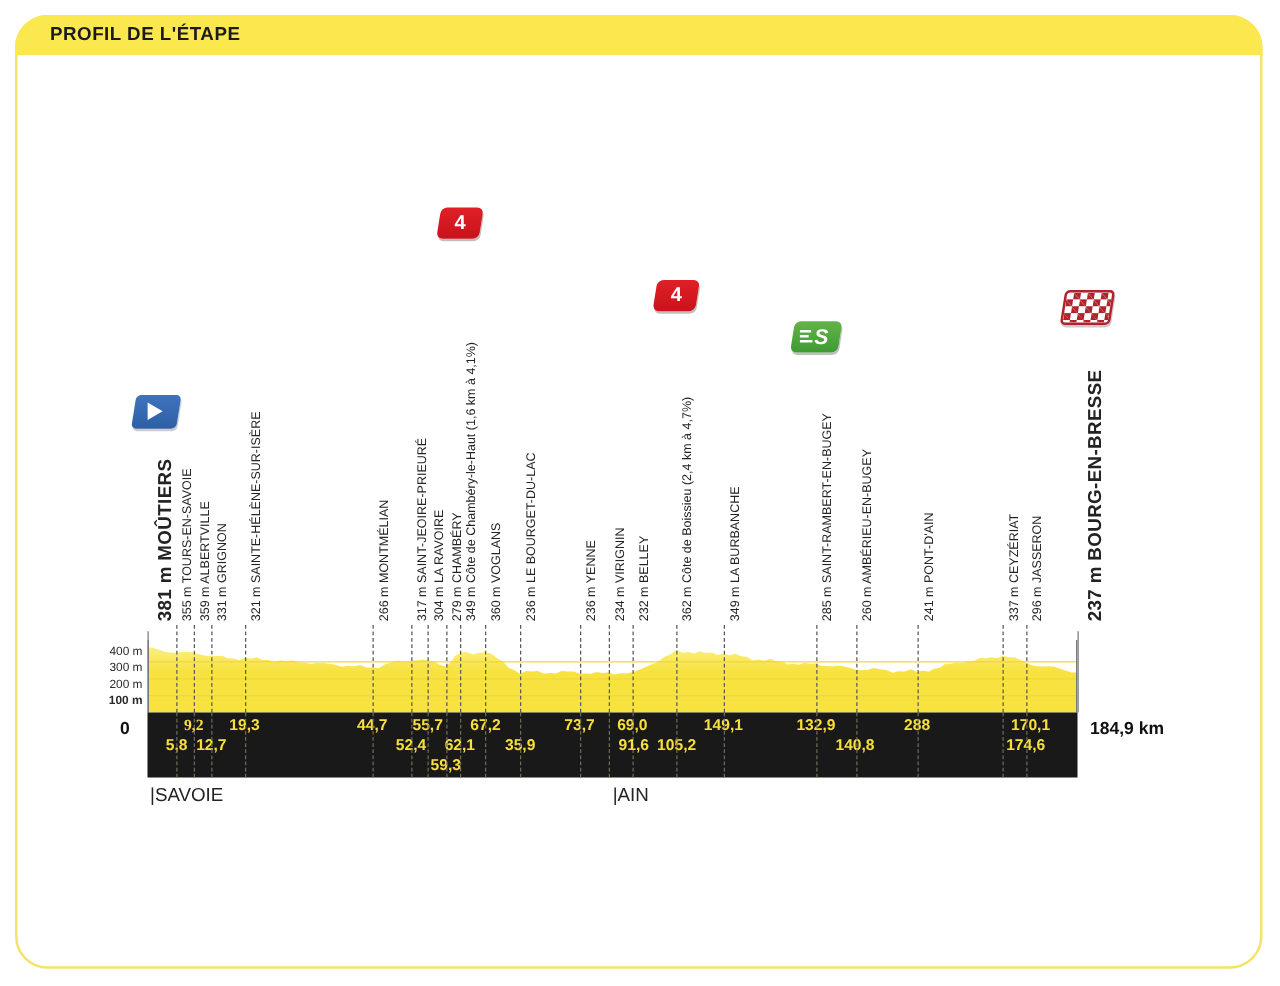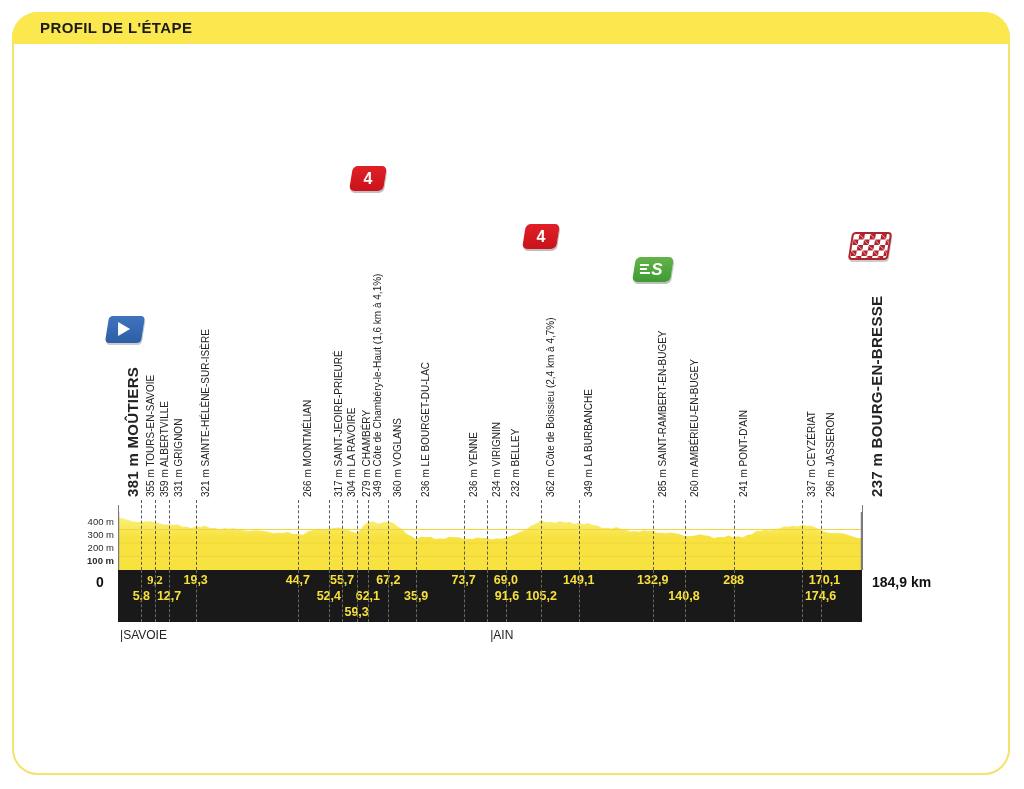--- a/index.html
+++ b/index.html
@@ -74,21 +74,21 @@
     letter-spacing:0;
   }
   .pt-label.bold{font-weight:bold;font-size:15px;letter-spacing:.3px;}
   .pt-label.climb{font-weight:normal;}
   
   .leader{
     position:absolute;width:0;border-left:1px dashed #585858;
   }
   
   .dept{
-    position:absolute;font-size:12px;color:#232323;
+    position:absolute;font-size:15px;color:#232323;
   }
   .dept .bar{color:#232323;}
   
   .badge{
     position:absolute;
     width:34px;height:25px;
     transform:skewX(-9deg) ;
   }
   .badge.cat{
     background:linear-gradient(180deg,#e02027 0%, #c9121a 100%);

